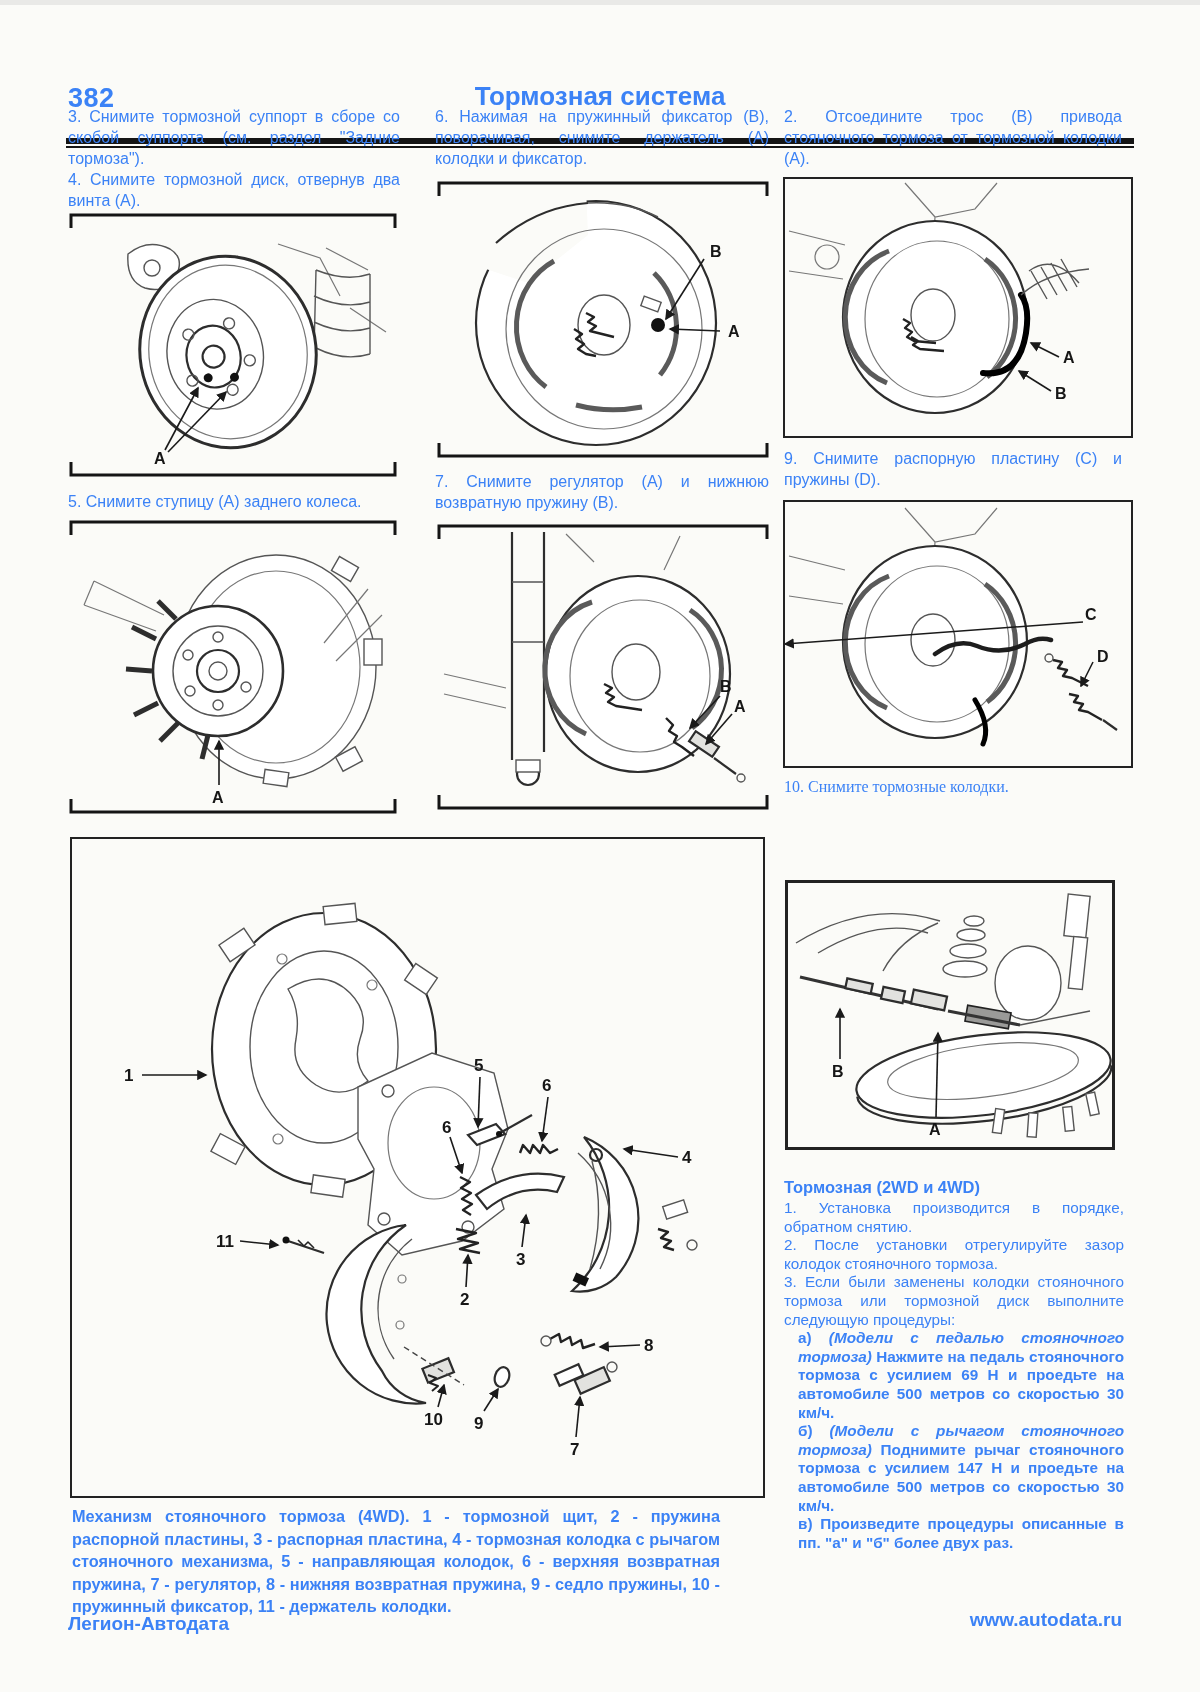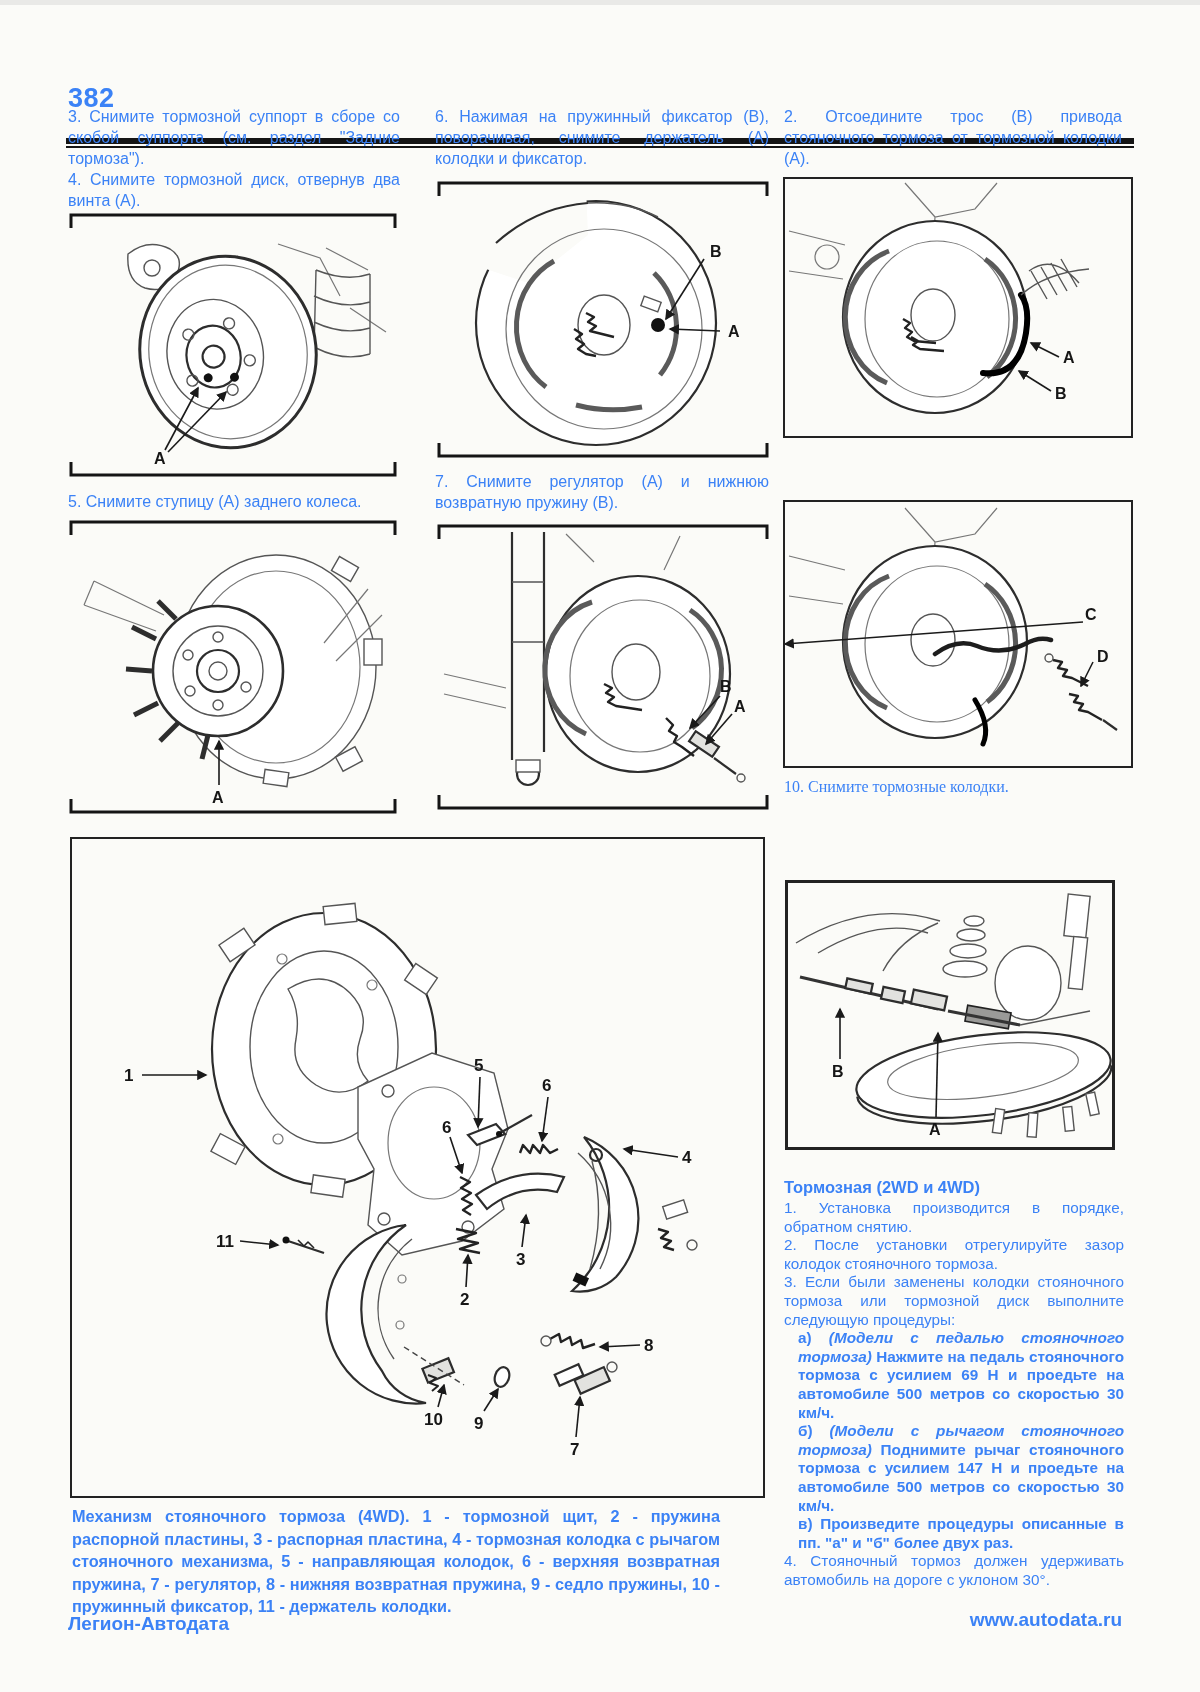--- a/index.html
+++ b/index.html
@@ -45,20 +45,21 @@
   <defs>
     <marker id="arw" viewBox="0 0 10 10" refX="8.5" refY="5" markerWidth="6.5" markerHeight="6.5" orient="auto-start-reverse">
       <path d="M0,0 L10,5 L0,10 z" fill="#1a1a1a"></path>
     </marker>
   </defs>
 </svg>
 
 <div id="page">
 
   <div class="abs pagenum" style="left:68px;top:78px;">382</div>
+  <div class="abs doc-title" style="left:0;top:76px;">Тормозная система</div>
   <div class="abs rule">
       <div class="r1"></div>
       <div class="r2"></div>
     </div>
 
   <div class="abs step-text" style="left:68px;top:101px;width:332px;">
     <p>3. Снимите тормозной суппорт в сборе со скобой суппорта (см. раздел "Задние тормоза").</p>
     <p>4. Снимите тормозной диск, отвернув два винта (А).</p>
   </div>
 
@@ -216,20 +217,23 @@
       <path d="M198,194 Q234,198 241,154 Q245,128 236,116" style="stroke:#000;stroke-width:6;fill:none;stroke-linecap:round"></path>
       <path class="s2" d="M236,116 Q260,94 304,90"></path>
 
       <line class="ln" x1="274" y1="178" x2="246" y2="164" marker-end="url(#arw)"></line>
       <line class="ln" x1="266" y1="212" x2="234" y2="192" marker-end="url(#arw)"></line>
       <text class="lbl" x="278" y="184">A</text>
       <text class="lbl" x="270" y="220">B</text>
     </svg>
   </div>
 
+  <div class="abs step-text" style="left:784px;top:443px;width:338px;">
+    <p>9. Снимите распорную пластину (С) и пружины (D).</p>
+  </div>
 
   <div class="abs fig boxfig" style="left:783px;top:495px;">
     <svg width="346" height="264" viewBox="0 0 346 264">
       <path class="s3" d="M120,6 L150,40 L190,32 L212,6 M150,40 L148,72 M4,54 L60,68 M4,94 L58,102"></path>
       <ellipse class="s1 wfill" cx="150" cy="140" rx="92" ry="96"></ellipse>
       <ellipse class="s3" cx="152" cy="142" rx="72" ry="78"></ellipse>
       <path class="shoe" d="M104,74 A64,70 0 0 0 102,206"></path>
       <path class="shoe" d="M200,82 A64,70 0 0 1 202,200"></path>
       <ellipse class="s2 wfill" cx="148" cy="138" rx="22" ry="26"></ellipse>
 
@@ -293,21 +297,20 @@
   </div>
 
   <div class="abs install" style="left:784px;top:1172px;width:340px;">
     <h3>Тормозная (2WD и 4WD)</h3>
     <p>1. Установка производится в порядке, обратном снятию.</p>
     <p>2. После установки отрегулируйте зазор колодок стояночного тормоза.</p>
     <p>3. Если были заменены колодки стояночного тормоза или тормозной диск выполните следующую процедуры:</p>
     <p class="sub"><span>а)</span> <i>(Модели с педалью стояночного тормоза)</i> <span>Нажмите на педаль стояночного тормоза с усилием 69 Н и проедьте на автомобиле 500 метров со скоростью 30 км/ч.</span></p>
     <p class="sub"><span>б)</span> <i>(Модели с рычагом стояночного тормоза)</i> <span>Поднимите рычаг стояночного тормоза с усилием 147 Н и проедьте на автомобиле 500 метров со скоростью 30 км/ч.</span></p>
     <p class="sub"><span>в)</span> <span>Произведите процедуры описанные в пп. "а" и "б" более двух раз.</span></p>
-    <p>4. Стояночный тормоз должен удерживать автомобиль на дороге с уклоном 30°.</p>
   </div>
 
   <div class="abs fig boxfig" style="left:70px;top:832px;">
     <svg width="691" height="657" viewBox="0 0 691 657">
 
       <g>
         <ellipse class="s1 wfill" cx="252" cy="210" rx="112" ry="136"></ellipse>
         <rect class="s2 wfill" x="150" y="96" width="30" height="20" transform="rotate(-34 165 106)"></rect>
         <rect class="s2 wfill" x="252" y="66" width="32" height="18" transform="rotate(-6 268 75)"></rect>
         <rect class="s2 wfill" x="336" y="130" width="26" height="20" transform="rotate(34 349 140)"></rect>

